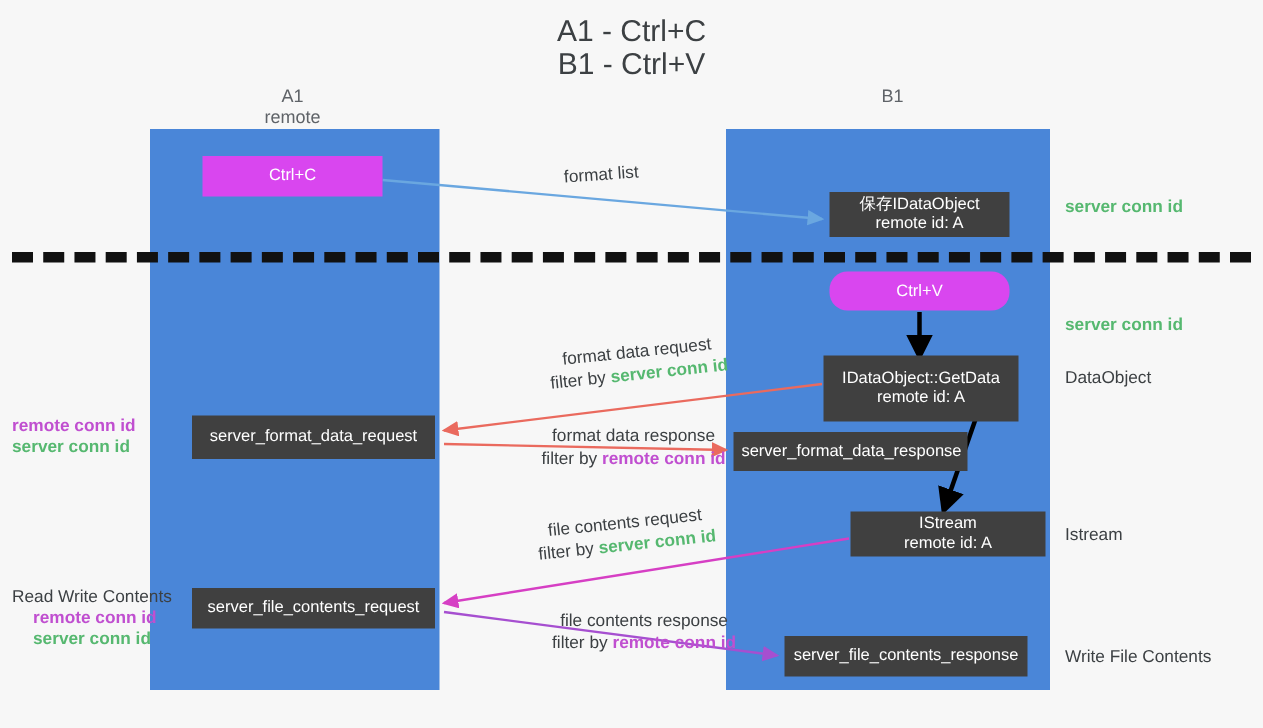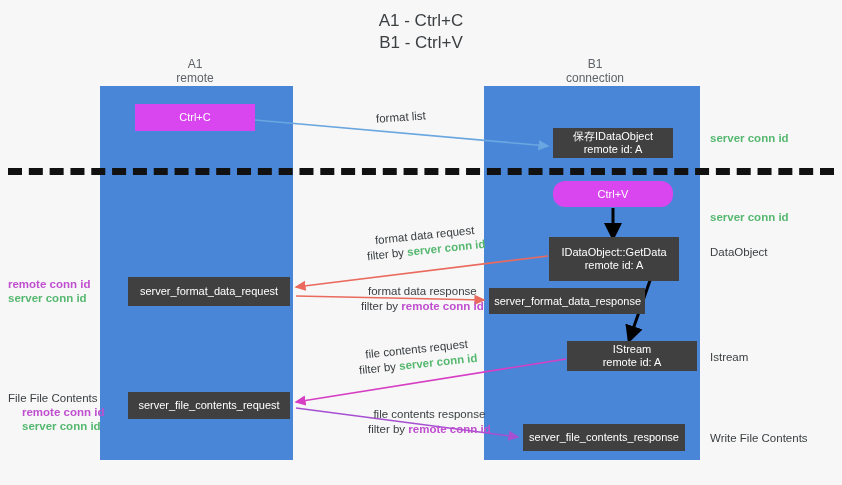--- a/index.html
+++ b/index.html
@@ -9,21 +9,21 @@
     font-family:"Liberation Sans","DejaVu Sans",sans-serif;
     position:relative;overflow:hidden;
     -webkit-font-smoothing:antialiased;
   }
   .stage{position:absolute;left:0;top:0;width:842px;height:485px;}
   .abs{position:absolute;}
 
   
   #title{
     left:0;top:10px;width:842px;text-align:center;
-    font-size:17px;line-height:22px;color:#3c4043;
+    font-size:20px;line-height:22px;color:#3c4043;
   }
 
   
   .colhead{
     text-align:center;font-size:12px;line-height:14px;color:#5f6368;
   }
   #head-a1{left:130px;top:57px;width:130px;text-align:center;}
   #head-b1{left:530px;top:57px;width:130px;}
 
   
@@ -100,21 +100,20 @@
 
   <div class="abs lane" id="lane-a1"></div>
   <div class="abs lane" id="lane-b1"></div>
 
   <div class="abs colhead" id="head-a1">
     <div>A1</div>
     <div>remote</div>
   </div>
   <div class="abs colhead" id="head-b1">
     <div>B1</div>
-    <div>connection</div>
   </div>
 
   <svg id="wires" viewBox="0 0 842 485" xmlns="http://www.w3.org/2000/svg">
     <defs>
       <marker id="ah-blue" markerWidth="7" markerHeight="7" refX="6" refY="3.2" orient="auto">
         <path d="M0,0 L7,3.2 L0,6.4 z" fill="#6aa7e0"></path>
       </marker>
       <marker id="ah-red" markerWidth="7" markerHeight="7" refX="6" refY="3.2" orient="auto">
         <path d="M0,0 L7,3.2 L0,6.4 z" fill="#ea6a5e"></path>
       </marker>
@@ -226,18 +225,18 @@
   <div class="abs ann dark" id="ann-dataobject">DataObject</div>
   <div class="abs ann dark" id="ann-istream">Istream</div>
   <div class="abs ann dark" id="ann-writefile">Write File Contents</div>
 
   <div class="abs" id="ann-left-1">
     <div class="lbl-remote">remote conn id</div>
     <div class="lbl-server">server conn id</div>
   </div>
 
   <div class="abs" id="ann-left-2">
-    <div class="lbl-plain">File File Contents</div>
+    <div class="lbl-plain">Read Write Contents</div>
     <div class="lbl-remote" style="padding-left:14px">remote conn id</div>
     <div class="lbl-server" style="padding-left:14px">server conn id</div>
   </div>
 
 </div>
 
 </body></html>

